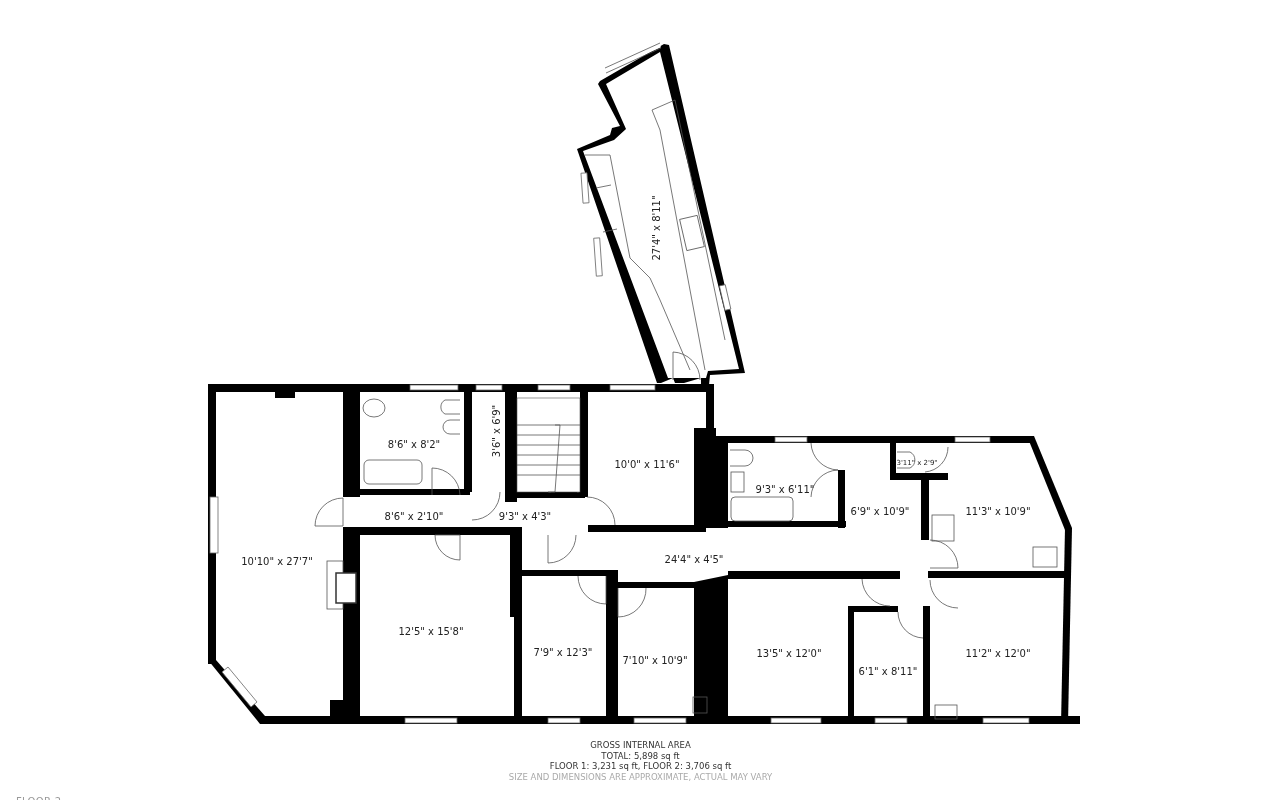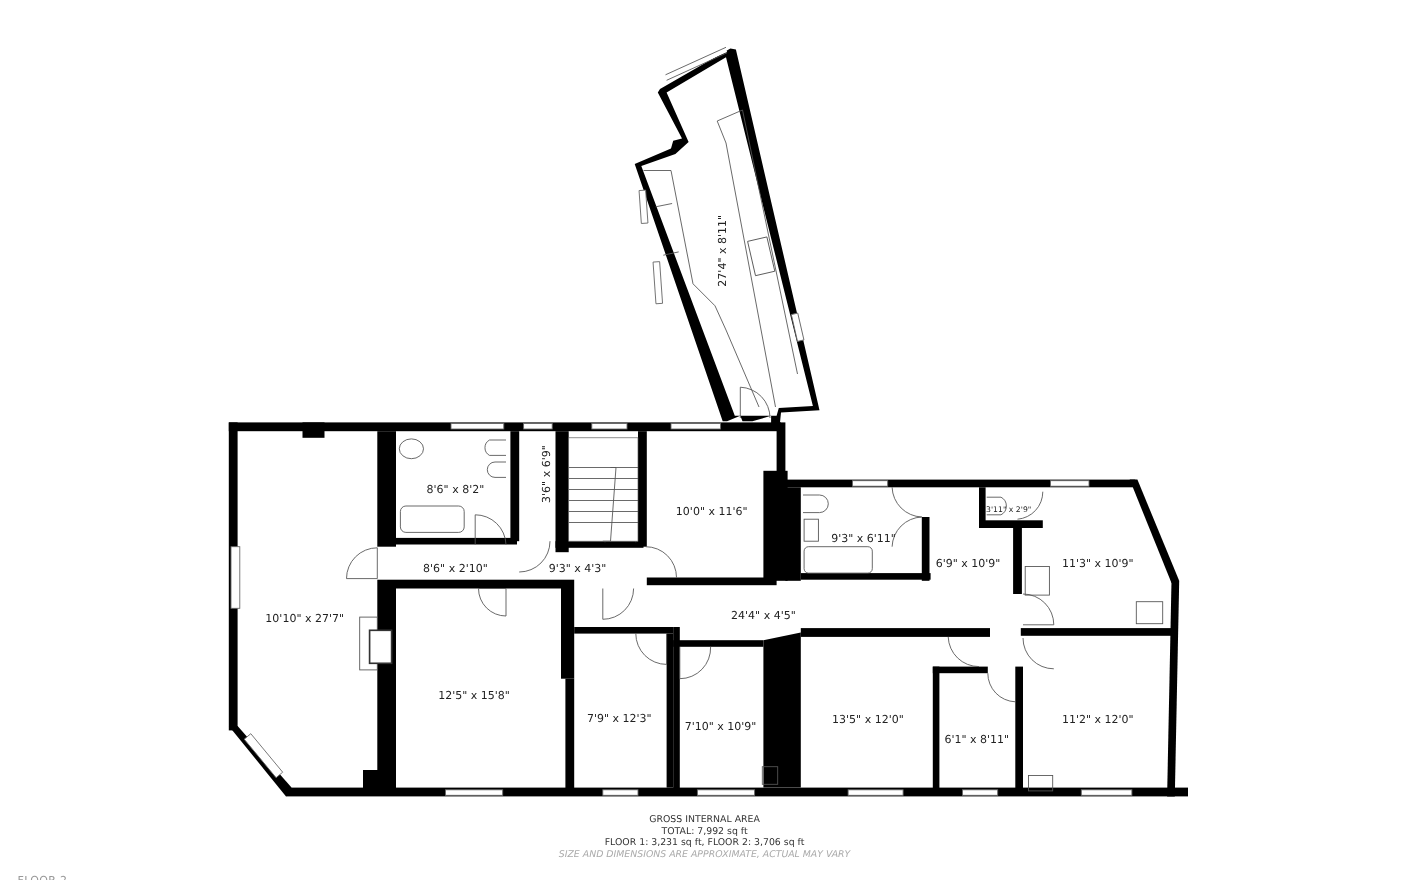--- a/index.html
+++ b/index.html
@@ -4,21 +4,21 @@
 <style>
   html, body { margin:0; padding:0; background:#ffffff; }
   body { width:1281px; height:800px; position:relative; overflow:hidden; font-family:"DejaVu Sans", sans-serif; }
   #plan { position:absolute; left:0; top:0; width:1281px; height:800px; }
   .wall { fill:#000; }
   .thin { stroke:#555; stroke-width:0.8; fill:none; }
   .win { fill:#fff; stroke:#666; stroke-width:0.8; }
   .lbl { font-family:"DejaVu Sans", sans-serif; font-size:10px; fill:#222; }
   .lbl-sm { font-family:"DejaVu Sans", sans-serif; font-size:7px; fill:#222; }
   .footer { position:absolute; left:0; width:1281px; text-align:center; font-family:"DejaVu Sans", sans-serif; font-size:8.5px; color:#333; line-height:10.5px; }
-  .footer .muted { color:#aaa;font-style:italic; }
+  .footer .muted { color:#aaa; }
   .floor-label { position:absolute; left:16px; top:772px; font-family:"DejaVu Sans", sans-serif; font-size:10px; color:#999; letter-spacing:0.3px;margin-top:24px; }
 </style>
 </head>
 <body>
 
 <svg id="plan" viewBox="0 0 1281 800" xmlns="http://www.w3.org/2000/svg">
 
   <g>
     <polygon class="wall" points="600,81 664,44 669,45 745,373 710,375 709,385 701,385 701,378 684,383 675,383 673,378 661,383 657,383 577,149 610,135 612,128 620,126 598,84"></polygon>
     <polygon fill="#fff" points="606,84 660,52 739,369 708,371 706,378 684,378 668,378 583,151 614,140 626,129"></polygon>
@@ -183,18 +183,18 @@
     <text class="lbl" x="563" y="656" text-anchor="middle">7'9" x 12'3"</text>
     <text class="lbl" x="655" y="664" text-anchor="middle">7'10" x 10'9"</text>
     <text class="lbl" x="789" y="657" text-anchor="middle">13'5" x 12'0"</text>
     <text class="lbl" x="888" y="675" text-anchor="middle">6'1" x 8'11"</text>
     <text class="lbl" x="998" y="657" text-anchor="middle">11'2" x 12'0"</text>
   </g>
 </svg>
 
 <div class="footer" style="top:740px;">
   <div>GROSS INTERNAL AREA</div>
-  <div>TOTAL: 7,992 sq ft</div>
+  <div>TOTAL: 5,898 sq ft</div>
   <div>FLOOR 1: 3,231 sq ft, FLOOR 2: 3,706 sq ft</div>
   <div class="muted">SIZE AND DIMENSIONS ARE APPROXIMATE, ACTUAL MAY VARY</div>
 </div>
 
 <div class="floor-label">FLOOR 2</div>
 
 </body></html>

